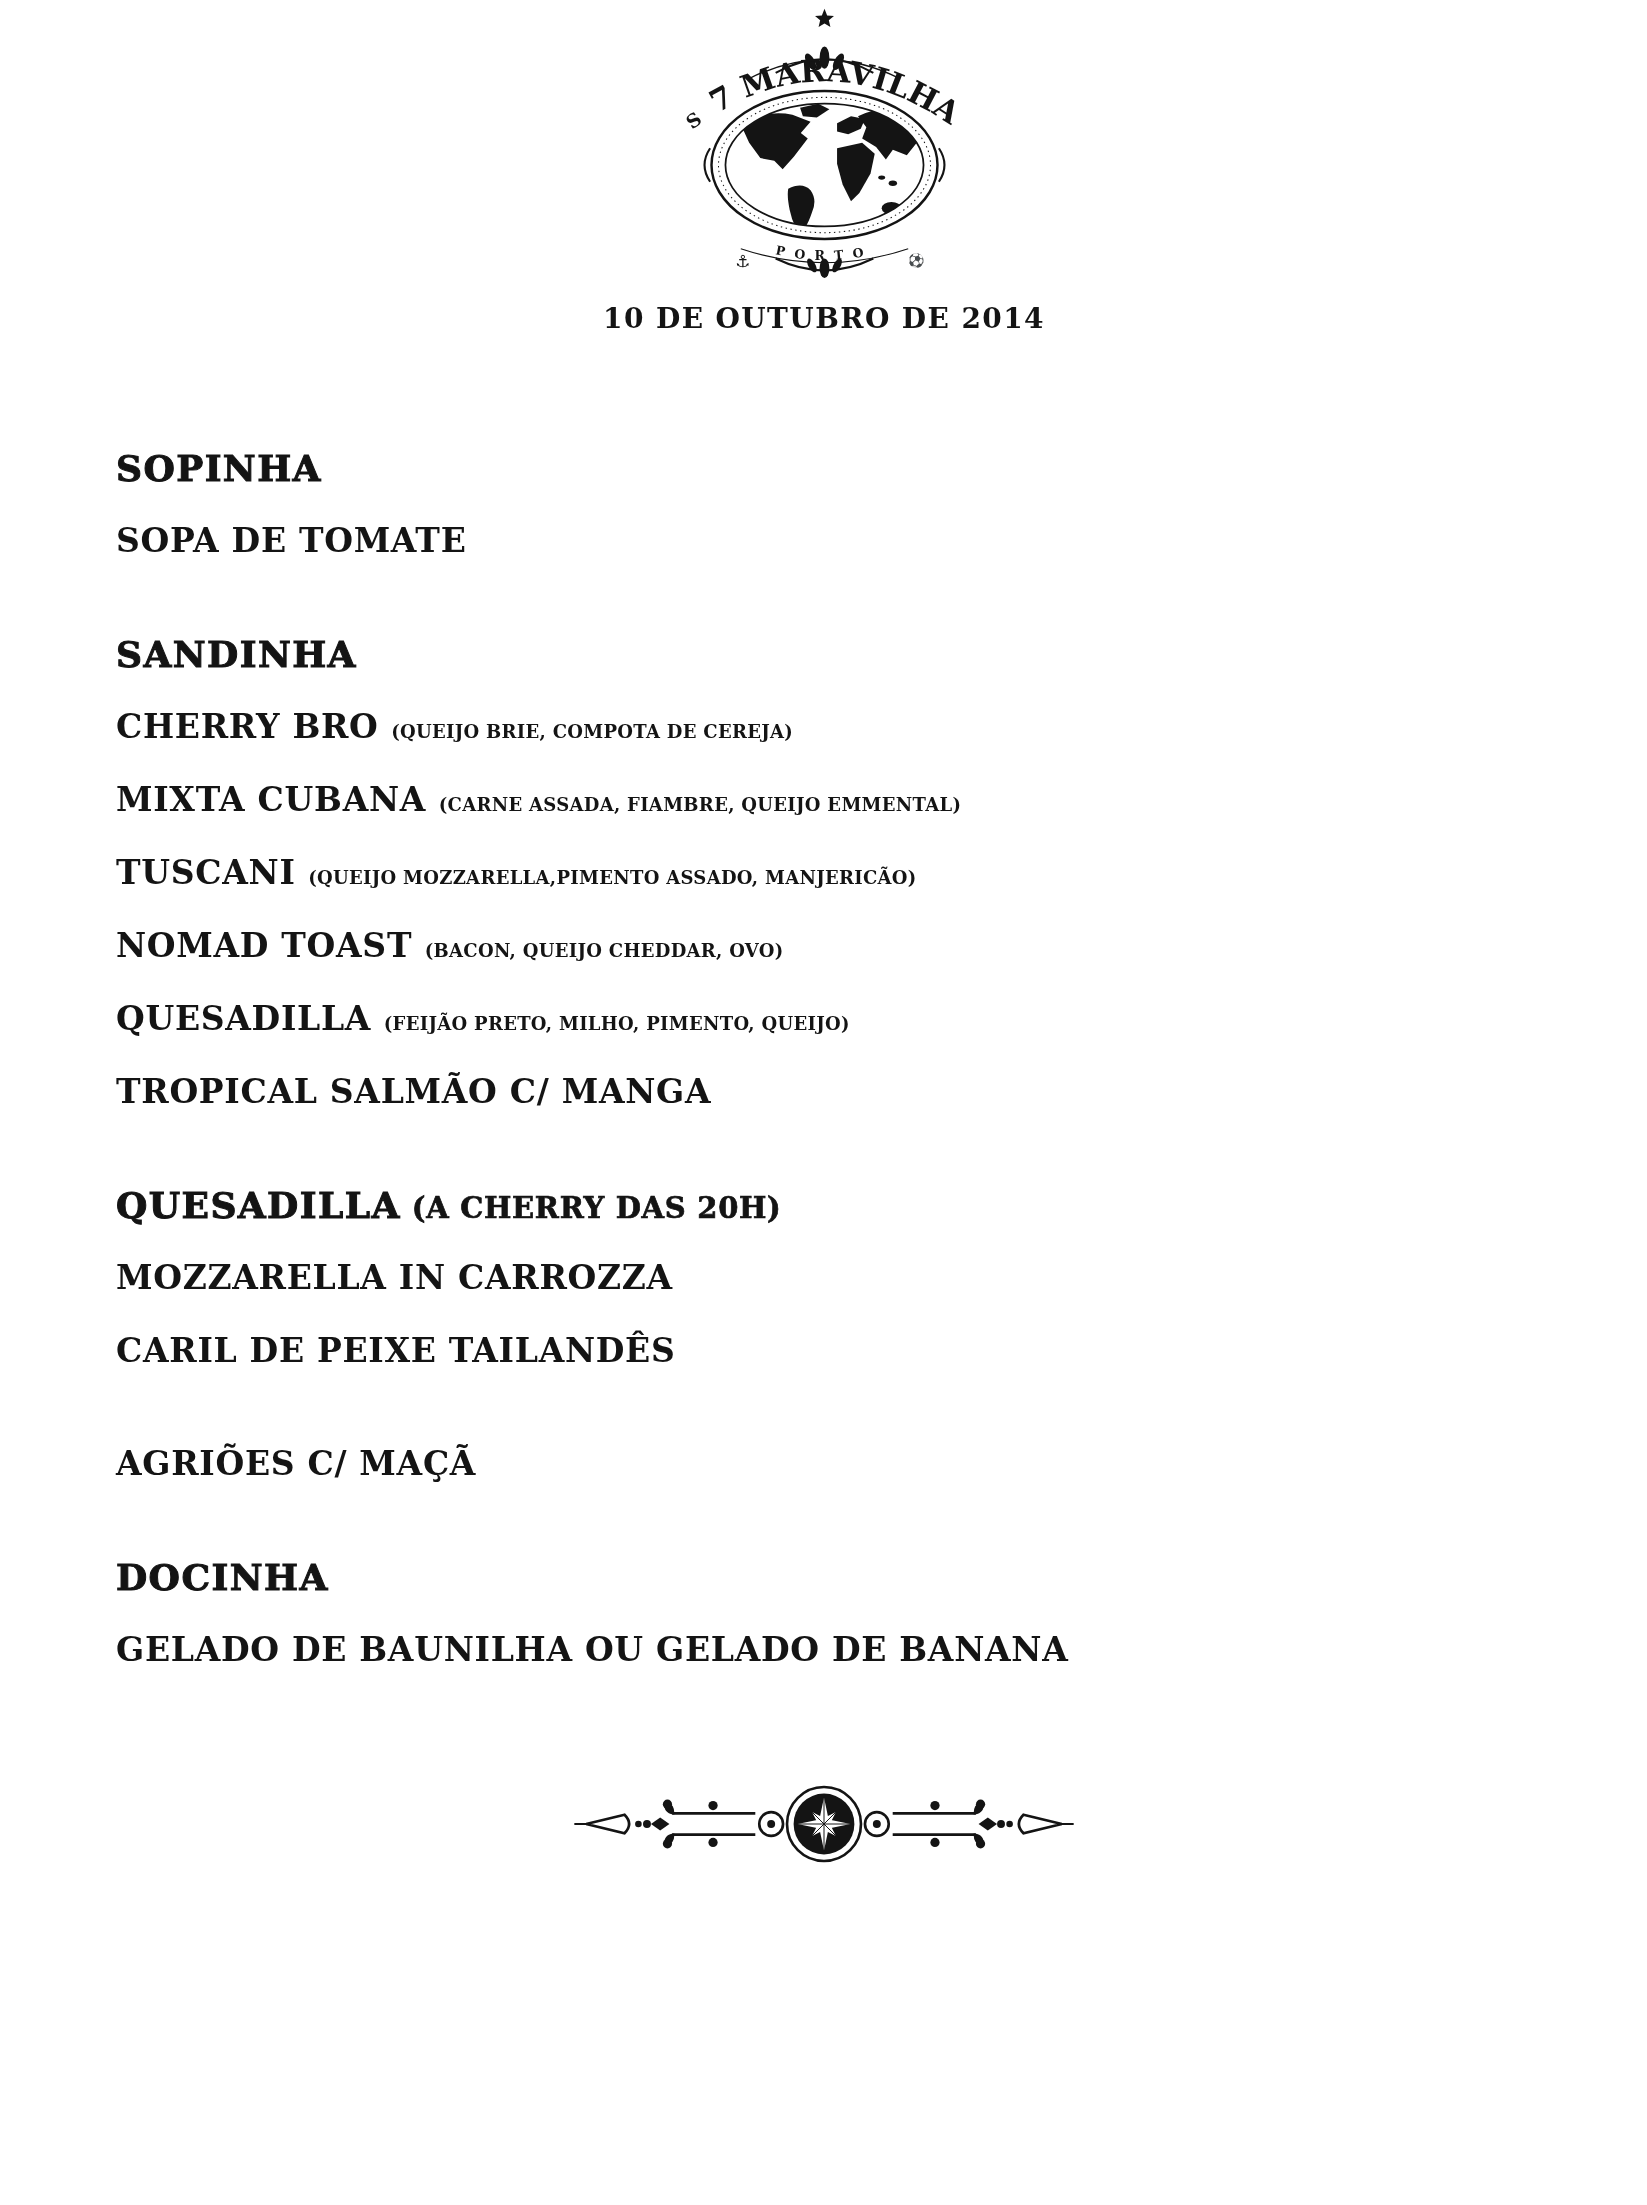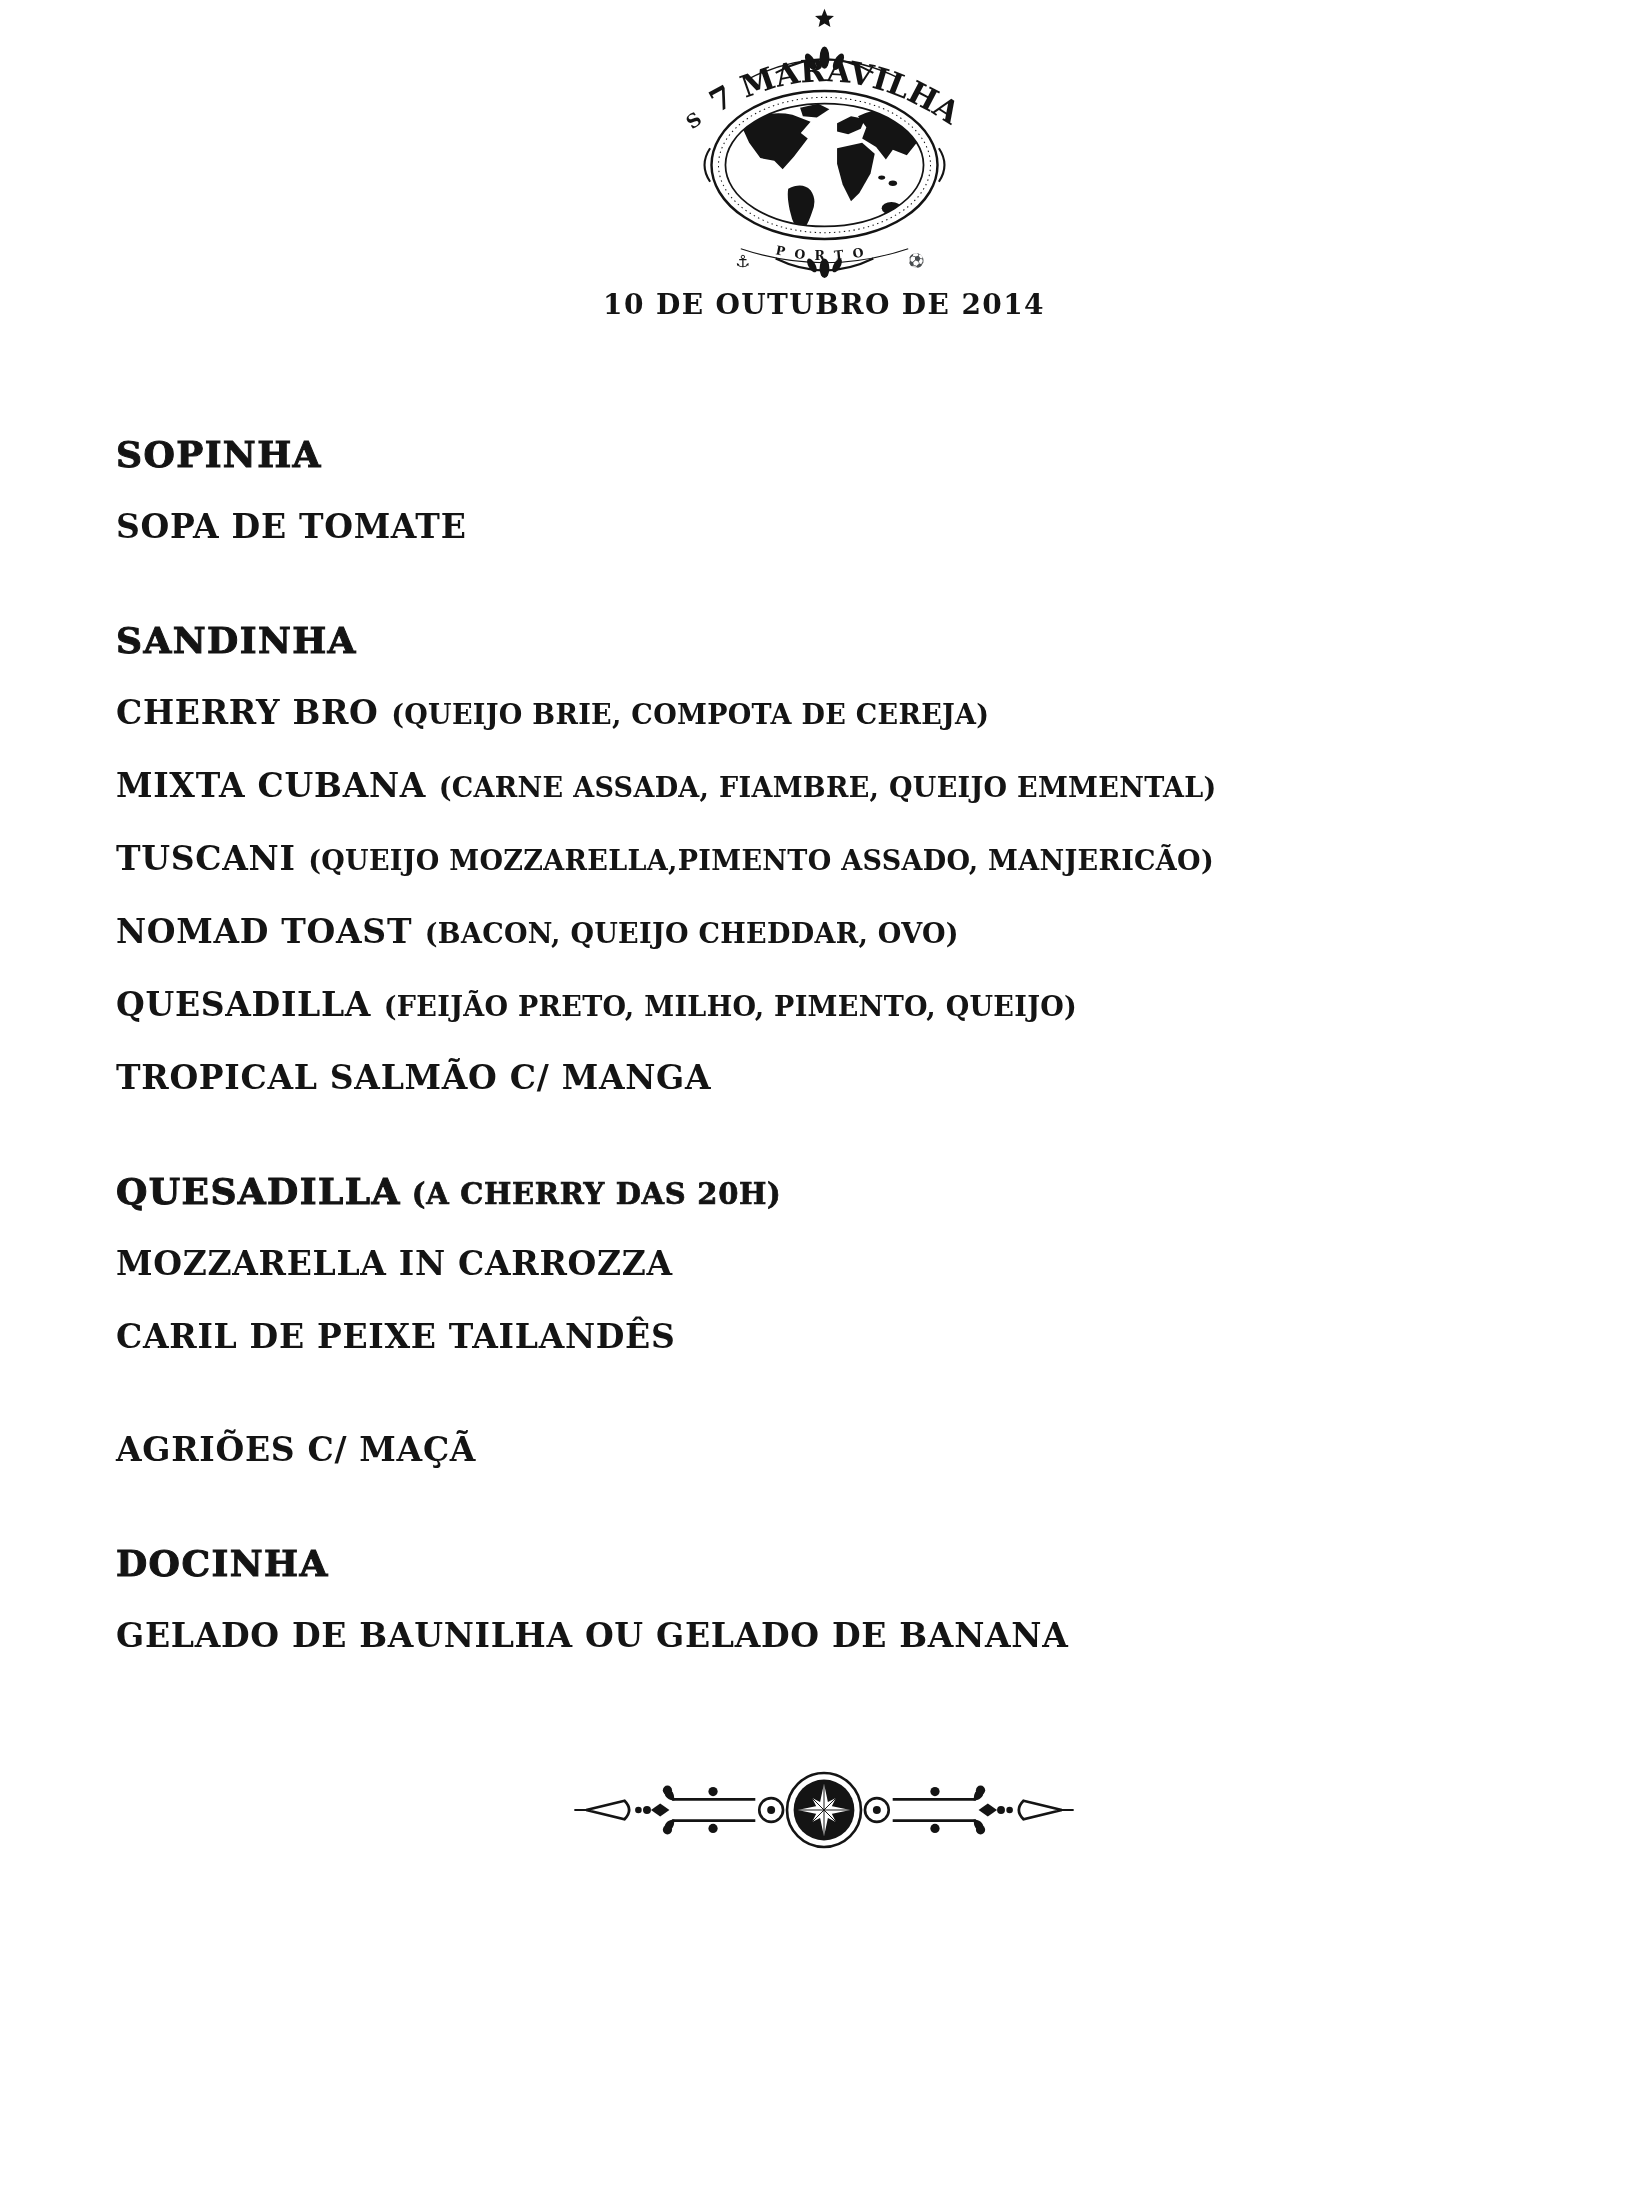--- a/index.html
+++ b/index.html
@@ -12,21 +12,21 @@
     margin: 0 auto;
     background: var(--paper);
     color: var(--ink);
     font-family: "DejaVu Serif", "Liberation Serif", serif;
     font-weight: bold;
     overflow: hidden;
   }
   .masthead { padding-top: 5.6px; text-align: center; }
   .logo-svg { display: inline-block; }
   .date-line {
-    margin-top: 1px;
+    margin-top: 15px;
     text-align: center;
     font-size: 28px;
     line-height: 32px;
     letter-spacing: 1.4px;
     white-space: nowrap;
   }
   .menu { margin-top: 113px; padding-left: 116px; }
   .line {
     margin: 0 0 33px 0;
     height: 40px;
@@ -41,21 +41,21 @@
     letter-spacing: 1.4px;
     -webkit-text-stroke: 1px var(--ink);
   }
   .heading .note {
     font-size: 29px;
     margin-left: 11px;
     letter-spacing: 0.7px;
     -webkit-text-stroke: 0.7px var(--ink);
   }
   .item .txt { font-size: 33px; letter-spacing: 0.7px; }
-  .item .note { font-size: 27px; margin-left: 12.6px; letter-spacing: 0.3px; }
+  .item .note { font-size: 18px; margin-left: 12.6px; letter-spacing: 0.3px; }
   .item .note:empty, .heading .note:empty { display:none; }
   .divider-wrap { margin-top: 108px; text-align: center; }
 </style>
 </head>
 <body>
 
 <div class="page">
 
   <header class="masthead">
     <svg class="logo-svg" width="307" height="279" viewBox="0 0 440 400" fill="none" stroke="none">

